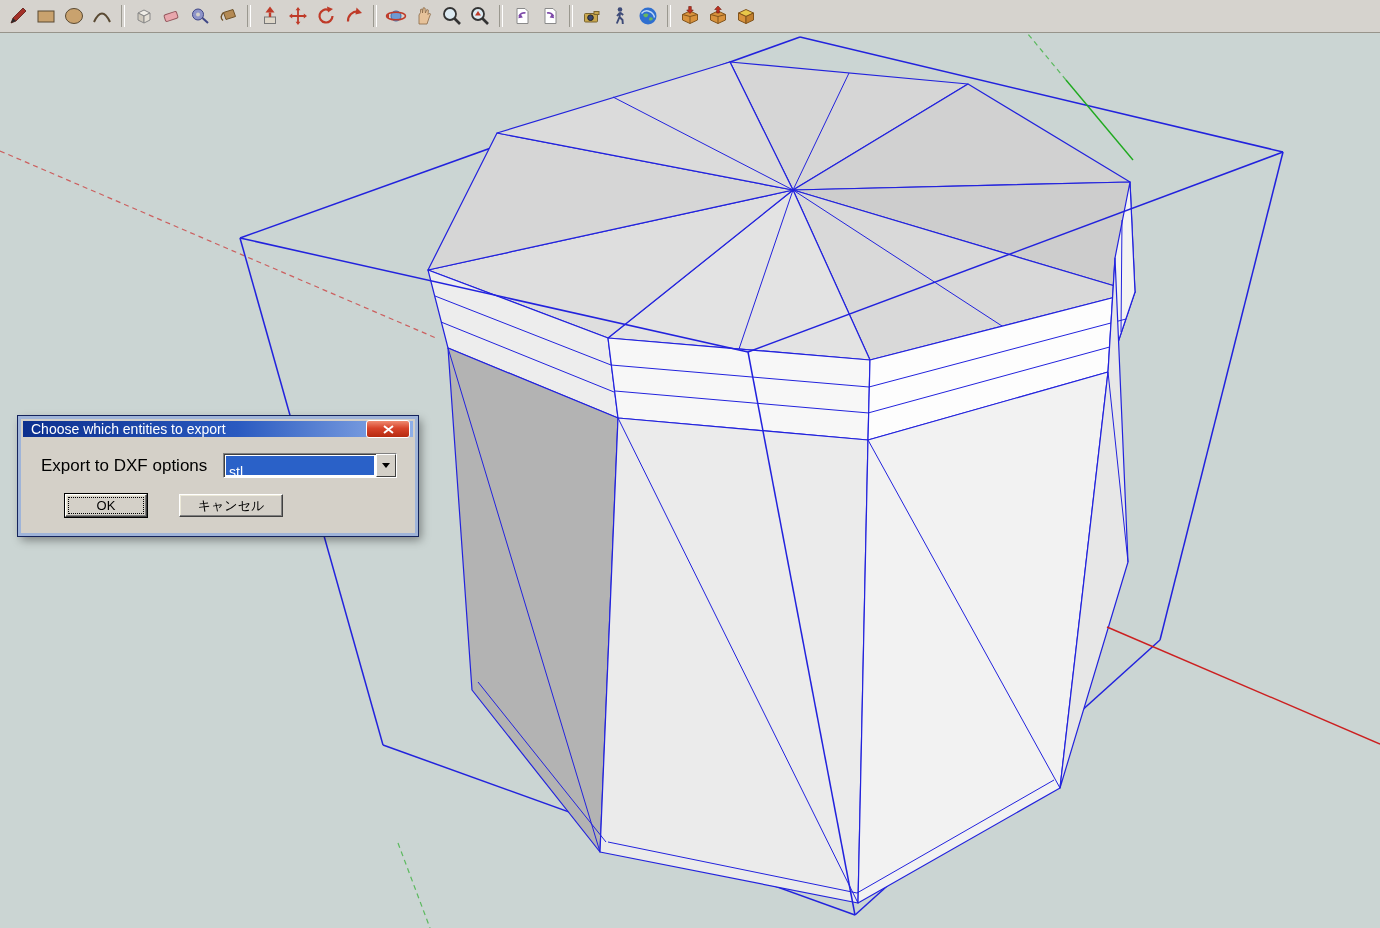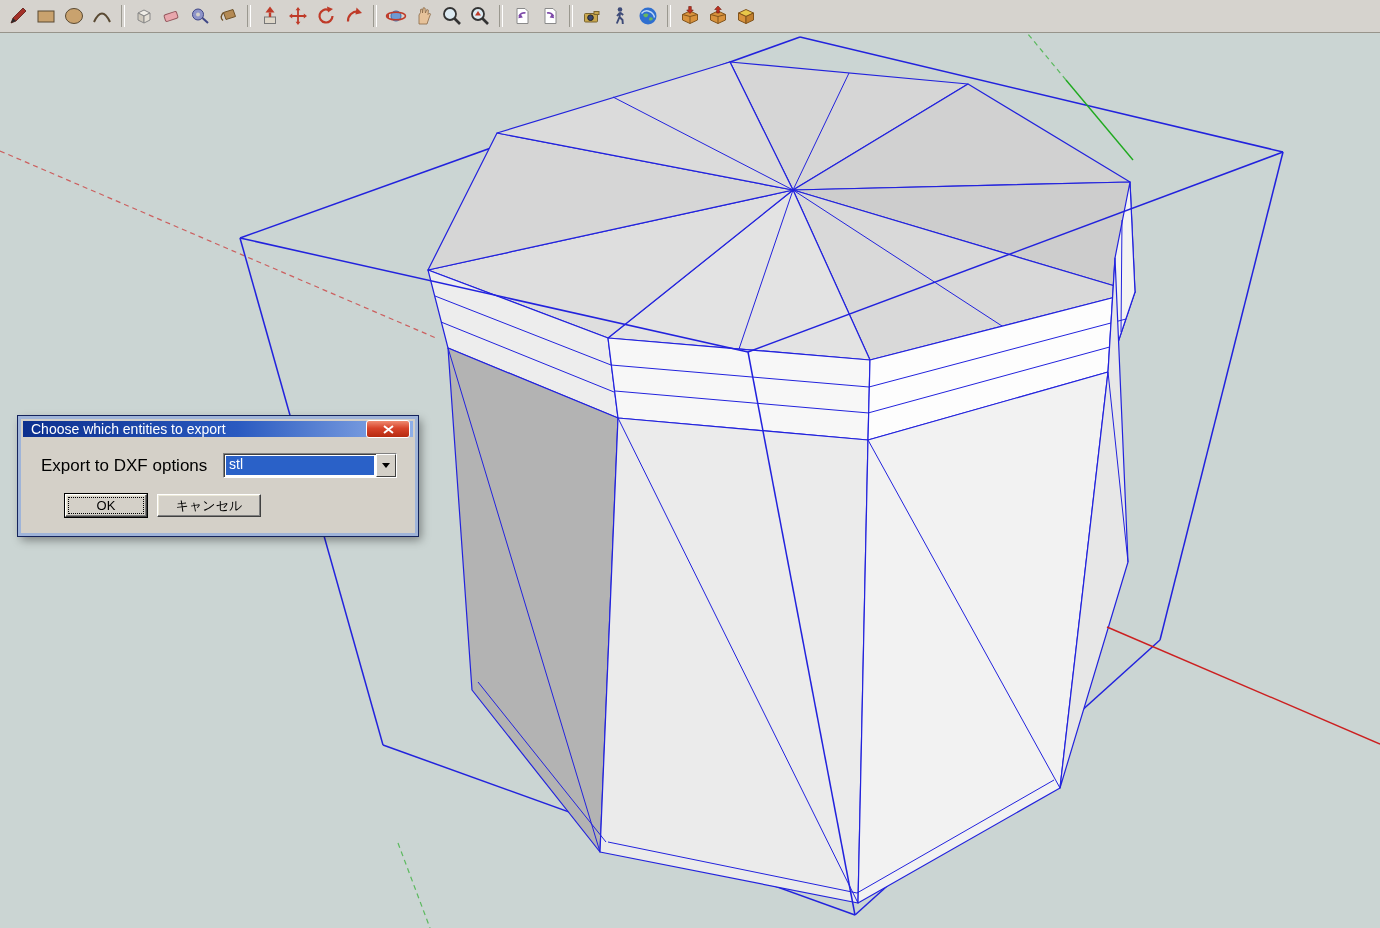--- a/index.html
+++ b/index.html
@@ -54,31 +54,31 @@
   .dlg-body{padding:12px 8px 14px 18px;}
   .row1{display:flex;align-items:center;margin-top:4px;}
   .lbl{font-size:17px;color:#000;width:182px;flex:none;}
   .combo{
     width:172px;height:23px;background:#fff;display:flex;flex:none;
     border-top:1px solid #808080;border-left:1px solid #808080;
     border-bottom:1px solid #fff;border-right:1px solid #fff;
     box-shadow:inset 1px 1px 0 #404040;cursor:pointer;
   }
   .combo-val{
-    flex:1;margin:2px;padding:0 3px;font-size:14px;line-height:17px;
+    flex:1;margin:2px;padding:8px 3px;font-size:14px;line-height:17px;
     background:var(--combo-selection,#2a61c8);color:#fff;overflow:hidden;
   }
   .combo-btn{
     width:18px;background:#d4d0c8;flex:none;cursor:pointer;
     border-top:1px solid #fff;border-left:1px solid #fff;
     border-bottom:1px solid #404040;border-right:1px solid #404040;
     display:flex;align-items:center;justify-content:center;
   }
   .arr{width:0;height:0;border-left:4px solid transparent;border-right:4px solid transparent;border-top:5px solid #000;}
-  .row2{margin-top:16px;display:flex;gap:10px;padding-left:24px;}
+  .row2{margin-top:16px;display:flex;gap:32px;padding-left:24px;}
   .btn{
     height:23px;background:#d4d0c8;font-size:13px;cursor:pointer;
     font-family:"Liberation Sans",sans-serif;color:#000;
     border-top:1px solid #fff;border-left:1px solid #fff;
     border-bottom:1px solid #404040;border-right:1px solid #404040;
     box-shadow:inset -1px -1px 0 #808080, inset 1px 1px 0 #ece9d8;
   }
   .ok{width:82px;box-shadow:inset -1px -1px 0 #808080, inset 1px 1px 0 #ece9d8, 0 0 0 1px #000;outline:1px dotted #000;outline-offset:-4px;}
   .cancel{width:104px;}
 </style>

